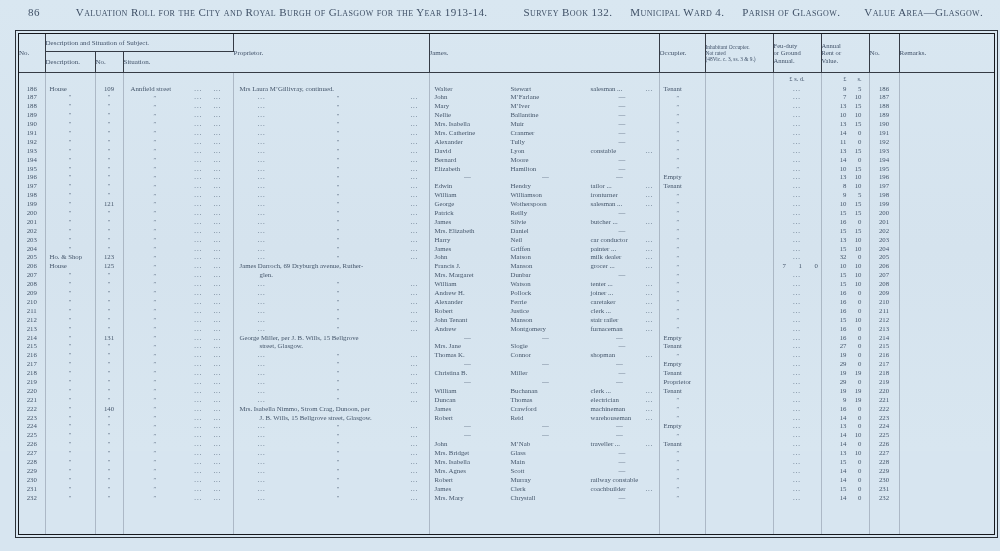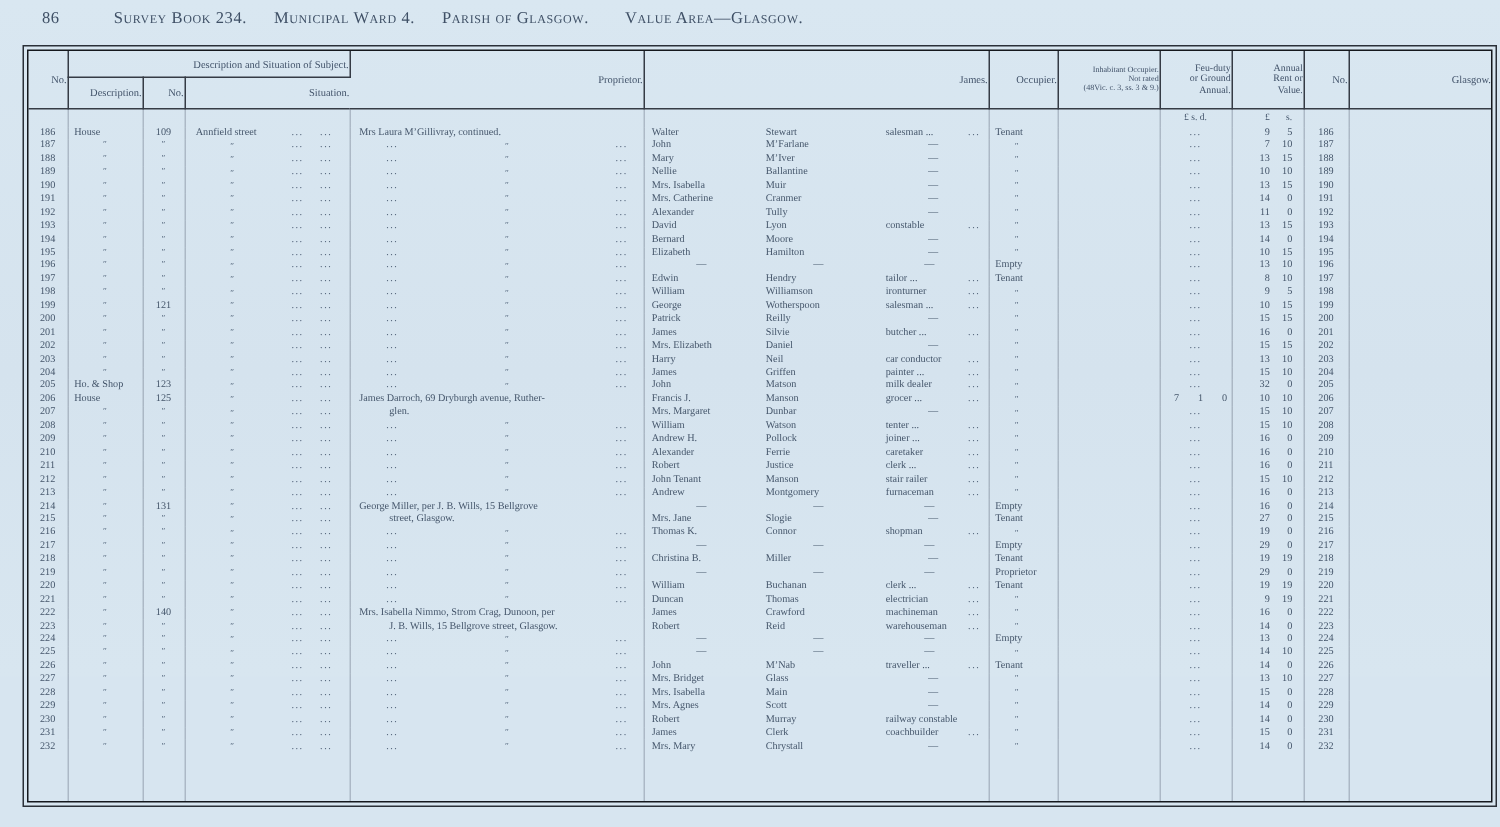--- a/index.html
+++ b/index.html
@@ -22,21 +22,21 @@
   .sheet{position:absolute;left:18px;top:33px;width:975px;height:500px;
          border:1.6px solid #15181d;outline:1px solid #2a3038;outline-offset:2px;
          background:transparent;}
   table{border-collapse:collapse;table-layout:fixed;width:975px;height:500px;}
   col.w-no{width:26px;} col.w-desc{width:50px;} col.w-dno{width:28px;}
   col.w-sit{width:110px;} col.w-prop{width:196px;} col.w-ten{width:230px;}
   col.w-occ{width:46px;} col.w-inh{width:68px;} col.w-feu{width:48px;}
   col.w-rent{width:48px;} col.w-no2{width:30px;} col.w-rem{width:95px;}
   th,td{padding:0;margin:0;font-weight:normal;overflow:hidden;white-space:nowrap;}
   thead th{border-right:1px solid var(--line);border-bottom:1px solid var(--line);
-           font-size:7px;text-align:right;color:#42536a;vertical-align:middle;}
+           font-size:7px;text-align:left;color:#42536a;vertical-align:middle;}
   thead tr.h1 th{height:17px;} thead tr.h2 th{height:20px;}
   thead th:last-child{border-right:none;}
   th .ml{white-space:pre-line;line-height:1.12;display:block;font-size:6.6px;}
   th .tiny{font-size:5.4px;}
   tbody td{border-right:1px solid var(--line-soft);font-size:6.8px;
            vertical-align:middle;line-height:1;}
   tbody td:last-child{border-right:none;}
   tbody tr{height:8.9px;}
   tbody tr.moneyrow{height:12px;}
   tbody tr.fill{height:31px;}
@@ -70,22 +70,23 @@
   .money{color:#42536a;font-size:6.4px;}
   .dash{letter-spacing:0;}
 </style>
 </head>
 <body>
 
 <div class="page">
 
   <div class="pagehead">
     <span class="pagenum">86</span>
+    <span class="t-main">Valuation Roll for the City and Royal Burgh of Glasgow for the Year 1913-14.</span>
     <span class="sp1"></span>
-    <span class="t-seg">Survey Book 234.</span>
+    <span class="t-seg">Survey Book 132.</span>
     <span class="sp2"></span>
     <span class="t-seg">Municipal Ward 4.</span>
     <span class="sp3"></span>
     <span class="t-seg">Parish of Glasgow.</span>
     <span class="sp4"></span>
     <span class="t-seg">Value Area—Glasgow.</span>
   </div>
 
   <div class="sheet">
     <table>
@@ -119,21 +120,21 @@
               <span class="ml">Feu-duty
 or Ground
 Annual.</span>
             </th>
           <th rowspan="2">
               <span class="ml">Annual
 Rent or
 Value.</span>
             </th>
           <th rowspan="2">No.</th>
-          <th rowspan="2">Glasgow.</th>
+          <th rowspan="2">Remarks.</th>
         </tr>
         <tr class="h2">
           <th>Description.</th>
           <th>No.</th>
           <th>Situation.</th>
         </tr>
       </thead>
       <tbody id="tbody">
           <tr class="moneyrow">
  <td></td>

